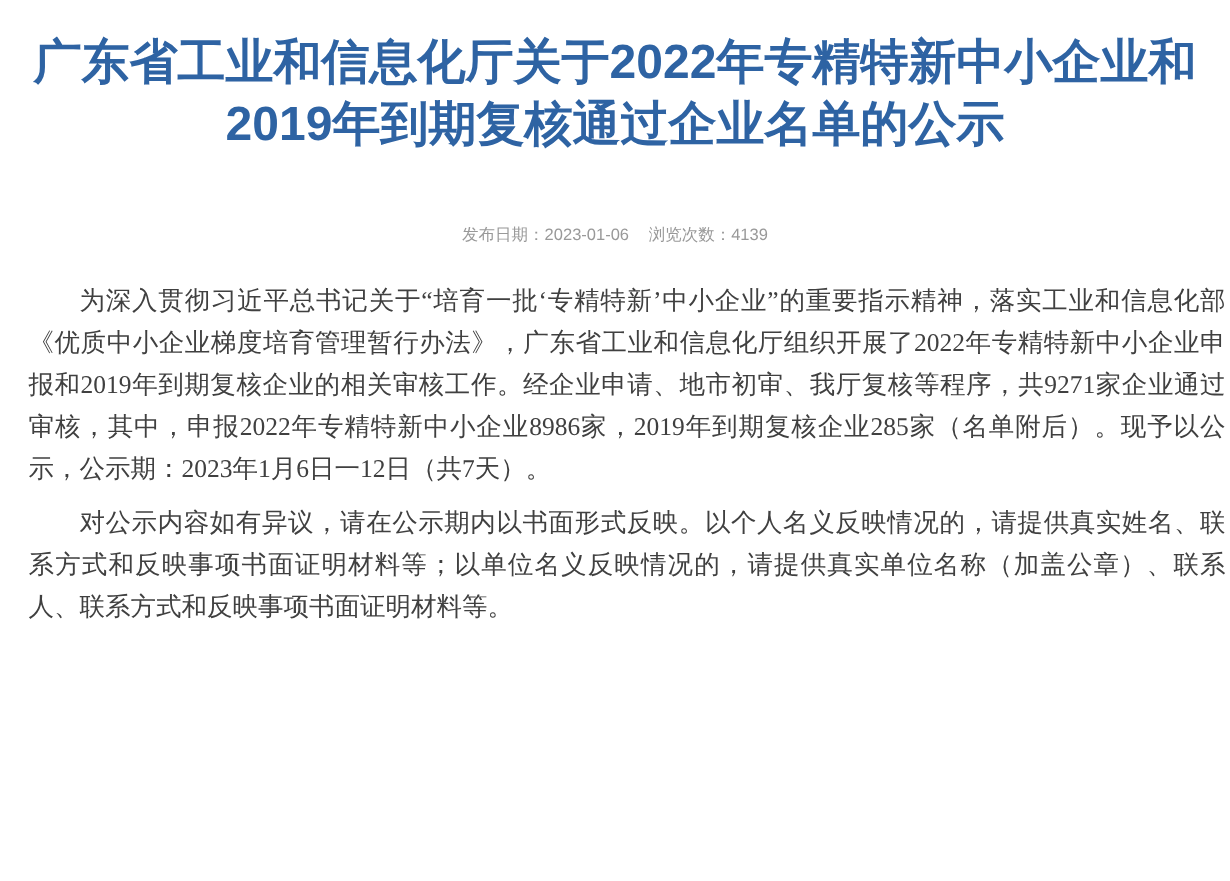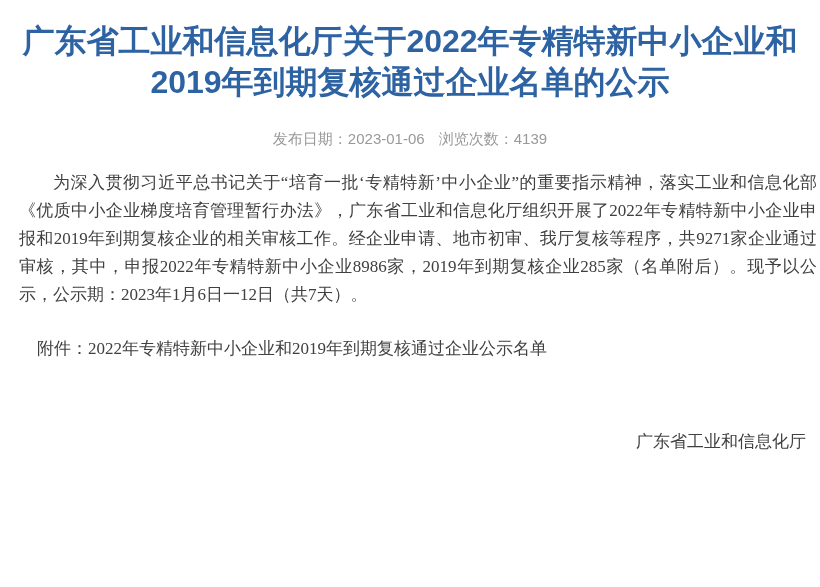--- a/index.html
+++ b/index.html
@@ -20,25 +20,25 @@
   .title {
     margin: 0 8px;
     color: #2e63a3;
     font-family: "Liberation Sans", "DejaVu Sans", sans-serif;
     font-weight: bold;
     font-size: 32px;
     line-height: 41px;
     text-align: center;
   }
   .meta {
-    margin-top: 26px;
+    margin-top: 44px;
     text-align: center;
     color: #999999;
     font-family: "Liberation Sans", "DejaVu Sans", sans-serif;
-    font-size: 15px;
+    font-size: 11px;
     line-height: 20px;
   }
   .meta span + span {
     margin-left: 10px;
   }
   .content {
     margin-top: 20px;
     padding: 0 3px;
   }
   .content p {
@@ -76,21 +76,20 @@
 
   <h1 class="title">广东省工业和信息化厅关于2022年专精特新中小企业和2019年到期复核通过企业名单的公示</h1>
 
   <div class="meta">
     <span>发布日期：2023-01-06</span>
     <span>浏览次数：4139</span>
   </div>
 
   <div class="content">
     <p>为深入贯彻习近平总书记关于“培育一批‘专精特新’中小企业”的重要指示精神，落实工业和信息化部《优质中小企业梯度培育管理暂行办法》，广东省工业和信息化厅组织开展了2022年专精特新中小企业申报和2019年到期复核企业的相关审核工作。经企业申请、地市初审、我厅复核等程序，共9271家企业通过审核，其中，申报2022年专精特新中小企业8986家，2019年到期复核企业285家（名单附后）。现予以公示，公示期：2023年1月6日一12日（共7天）。</p>
+    <p>对公示内容如有异议，请在公示期内以书面形式反映。以个人名义反映情况的，请提供真实姓名、联系方式和反映事项书面证明材料等；以单位名义反映情况的，请提供真实单位名称（加盖公章）、联系人、联系方式和反映事项书面证明材料等。</p>
   </div>
 
-  <div class="attachment">附件：2022年专精特新中小企业和2019年到期复核通过企业公示名单</div>
 
   <div class="signature">
-    <div>广东省工业和信息化厅</div>
   </div>
 
 </div>
 
 </body></html>

